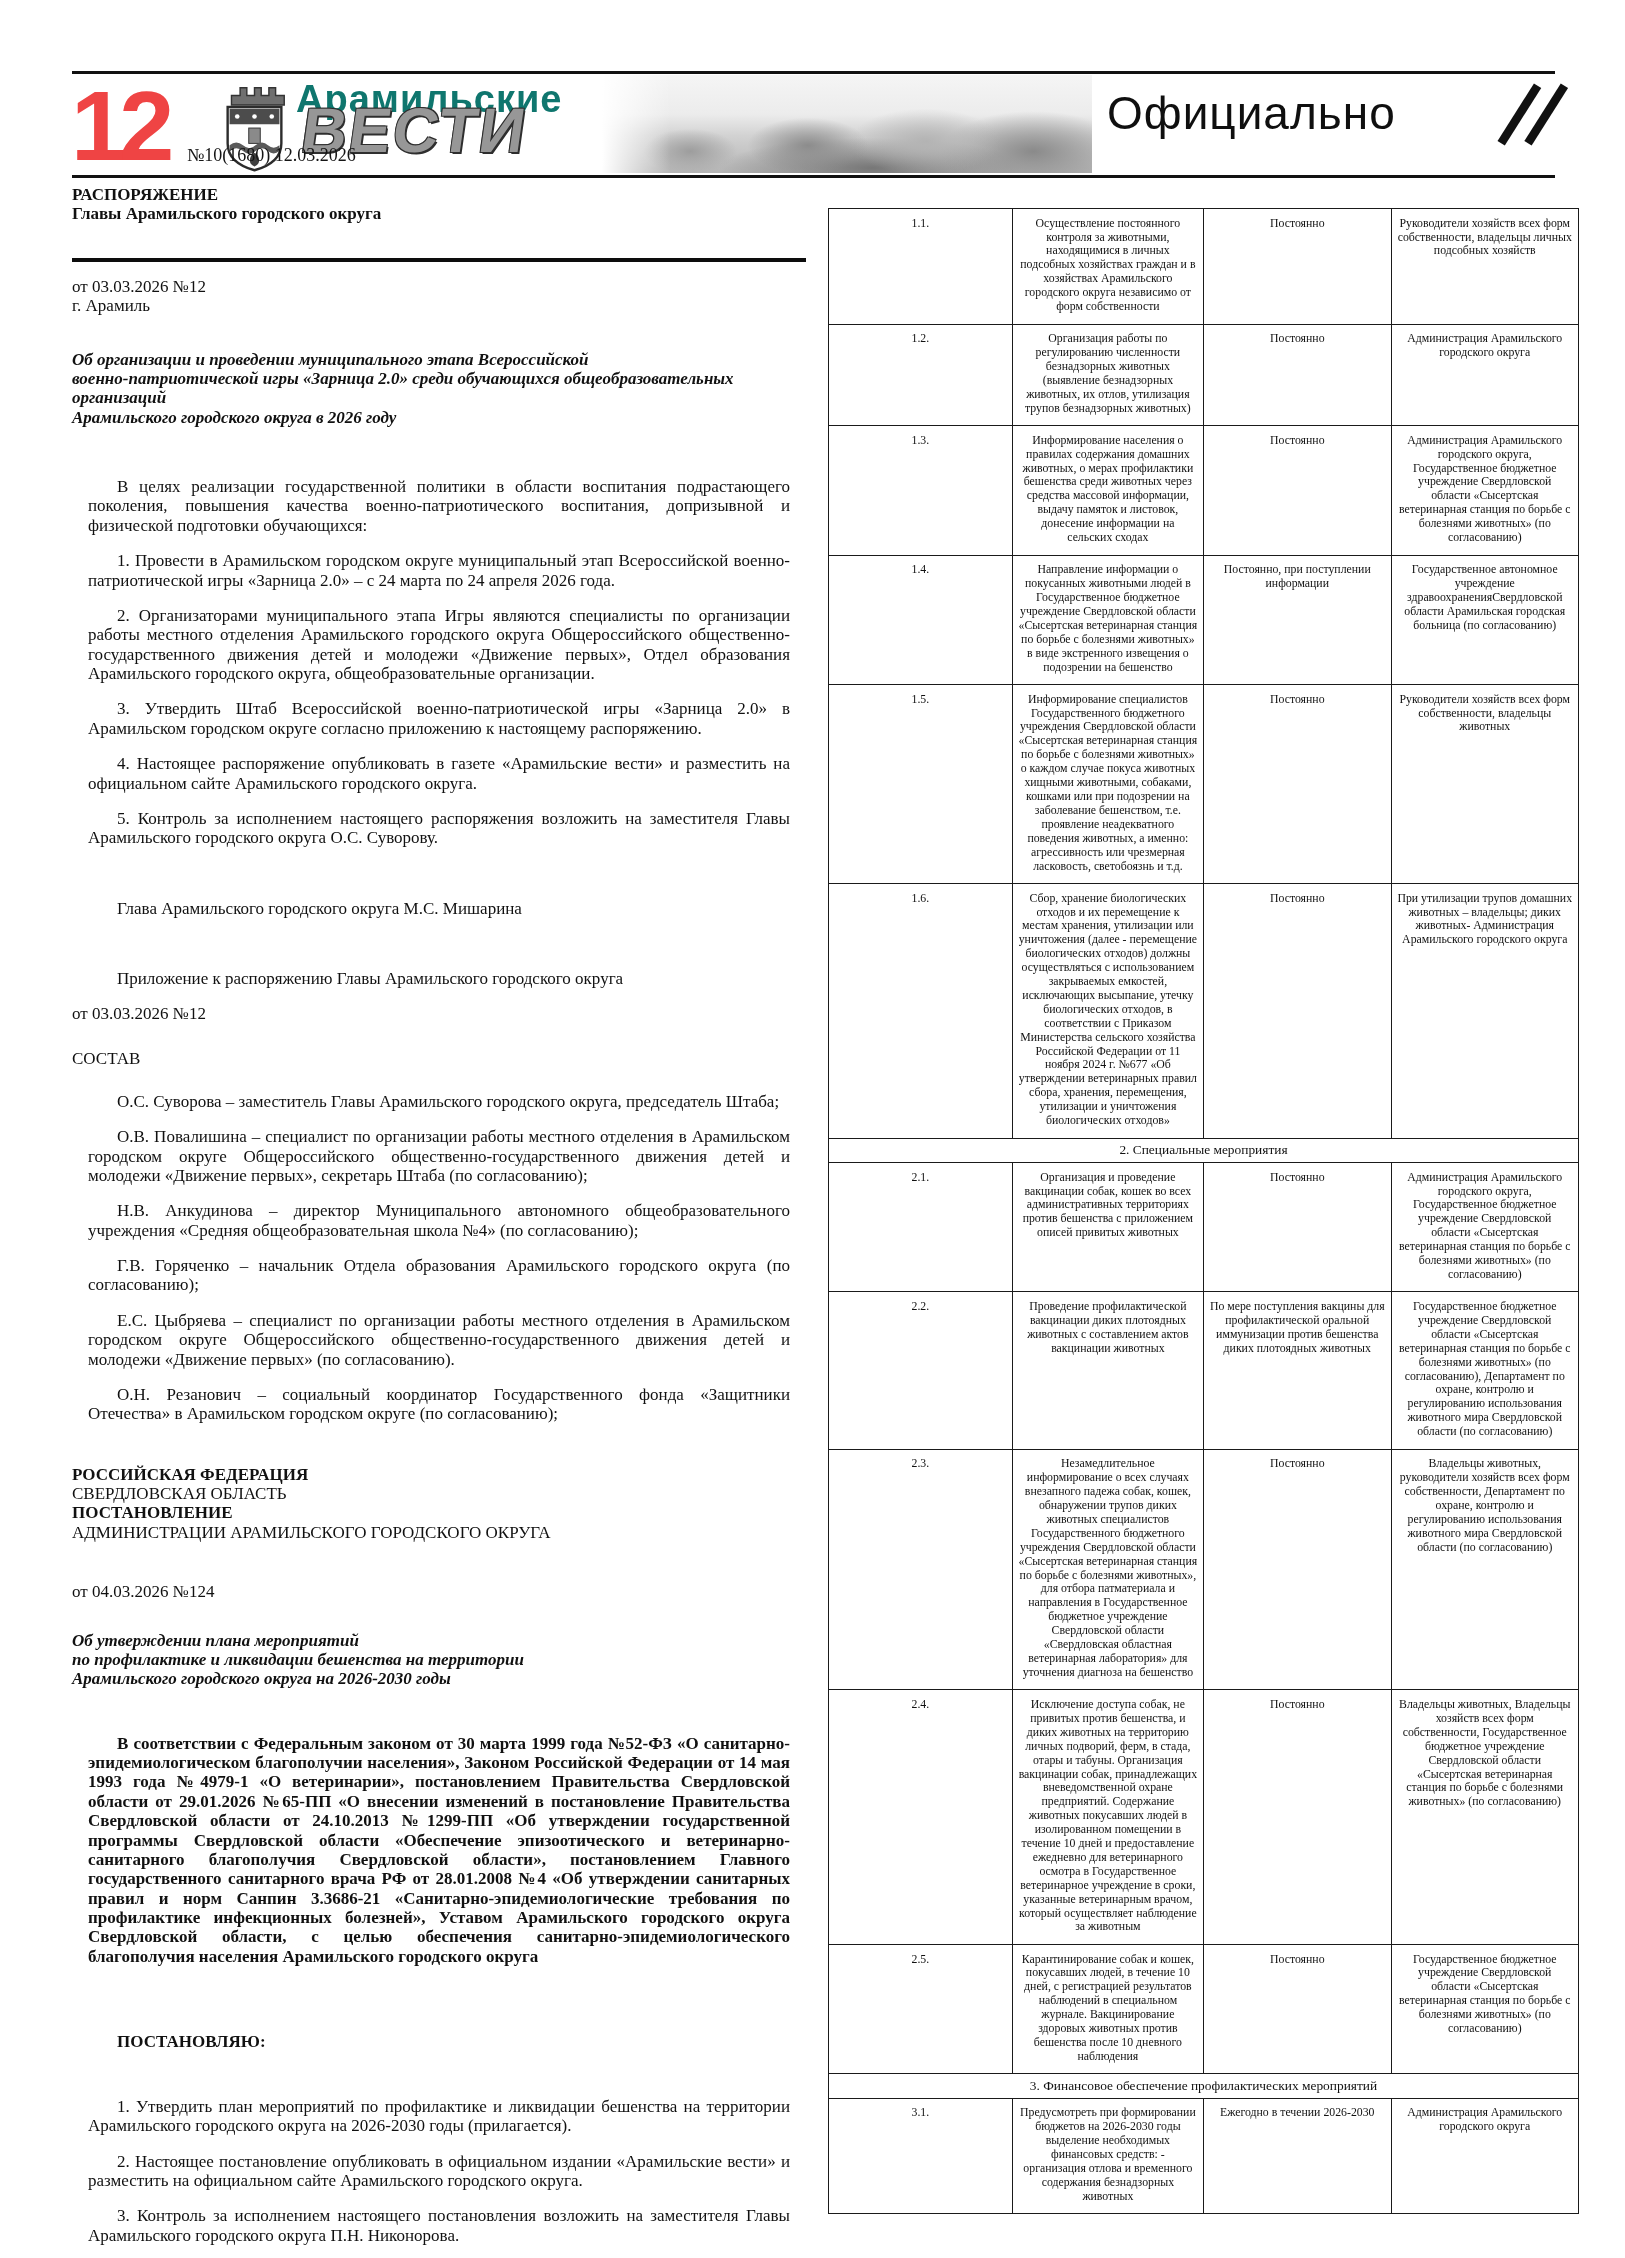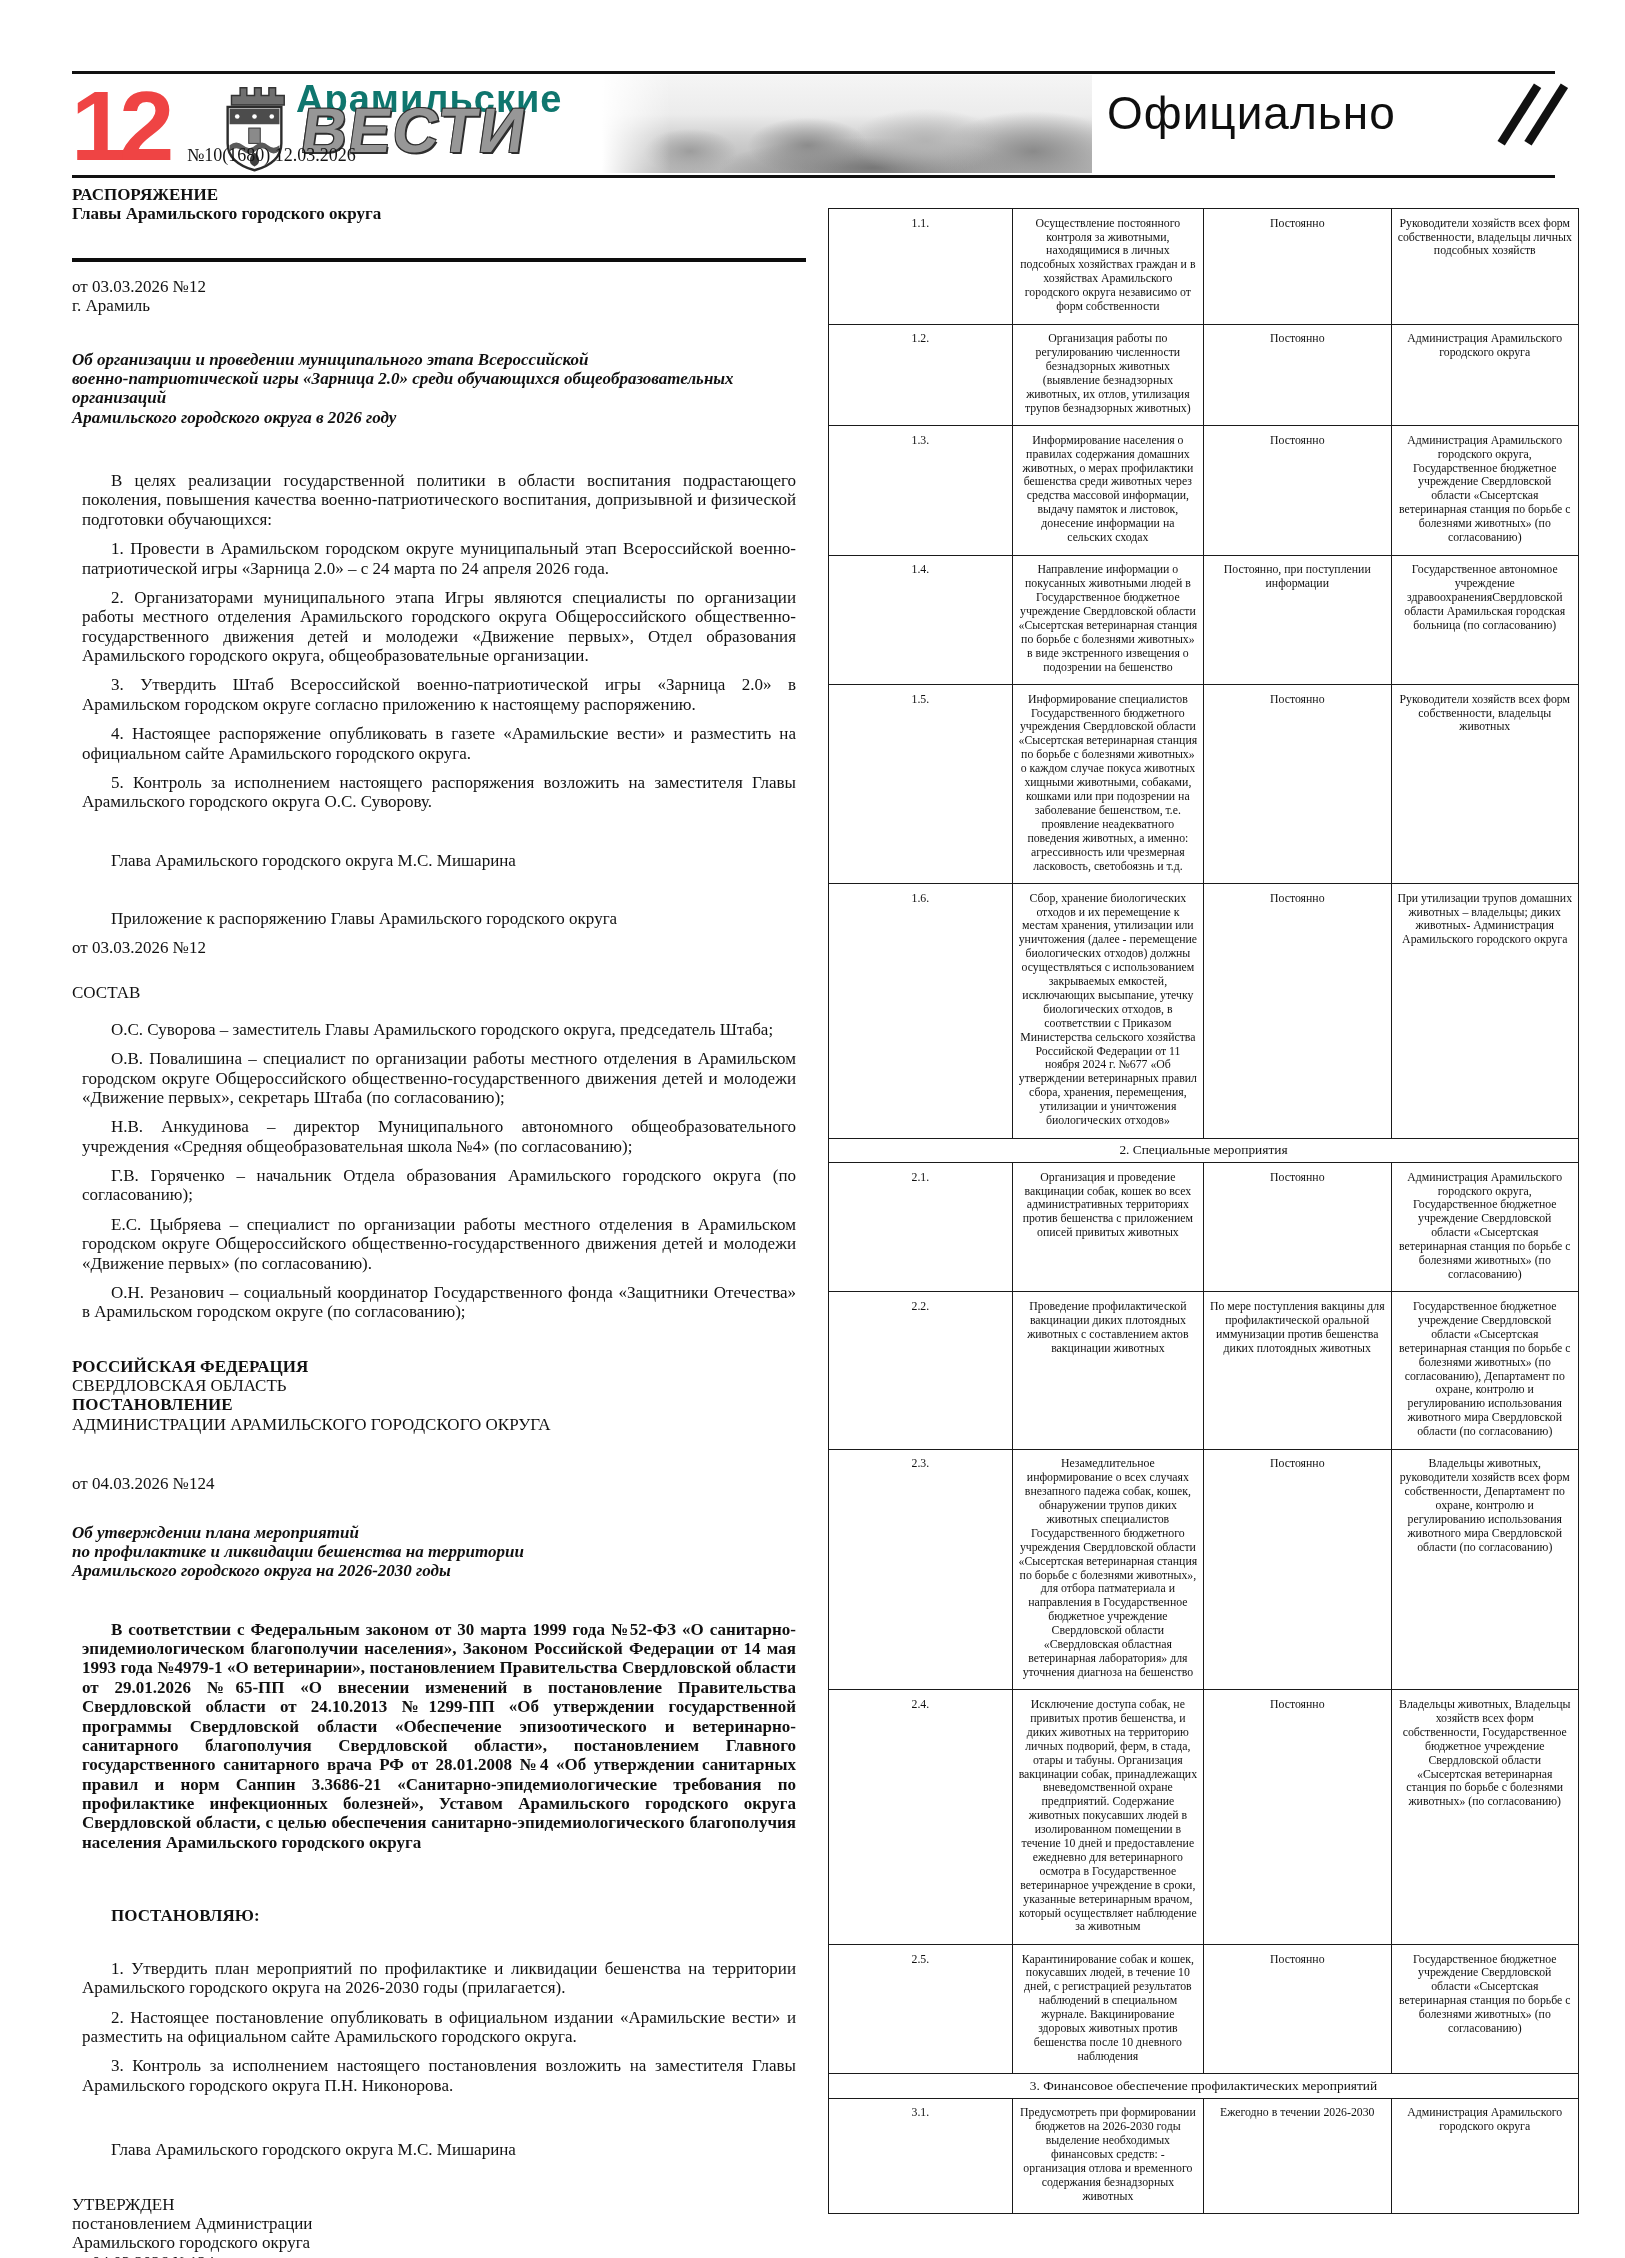--- a/index.html
+++ b/index.html
@@ -29,21 +29,21 @@
   .section-label{position:absolute;left:1107px;top:86px;font-family:"Liberation Sans",sans-serif;
           font-size:46px;color:#0f0f0f;letter-spacing:1px;}
   .slashes{position:absolute;left:1482px;top:80px;}
   
   .col-left{position:absolute;left:72px;top:185px;width:734px;font-size:17px;line-height:1.14;
             text-align:justify;}
   .col-right{position:absolute;left:828px;top:208px;width:751px;}
   .center{text-align:left;}
   .bold{font-weight:bold;}
   .bi{font-weight:bold;font-style:italic;}
-  .ind{text-indent:29px;margin:10px;font-family:Liberation Serif, serif;}
+  .ind{text-indent:29px;margin:16px;font-family:Liberation Serif, serif;}
   .p{margin:0;}
   .thick-rule{height:3.8px;background:#0d0d0d;margin:34px 0 15.3px 0;}
   .gap8{height:7.6px}.gap14{height:13.4px}.gap20{height:19px}.gap26{height:25px}
   .gap30{height:29px}.gap36{height:34px}.gap42{height:40px}
   
   table{border-collapse:collapse;width:100%;}
   .plan-table td,.plan-table th,.plan-head-table td{border:1.4px solid #1a1a1a;
       font-size:11.8px;line-height:1.18;text-align:center;vertical-align:top;
       padding:7.6px 5.7px 9.6px 5.7px;overflow-wrap:break-word;word-break:break-word;}
   .plan-table .c-num{width:24.5%;}

